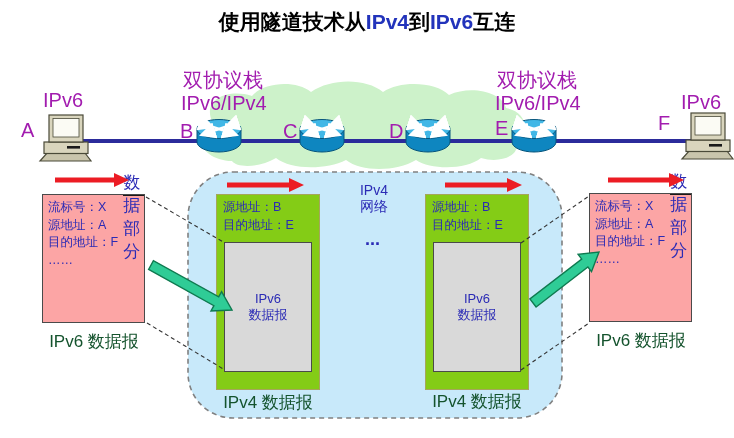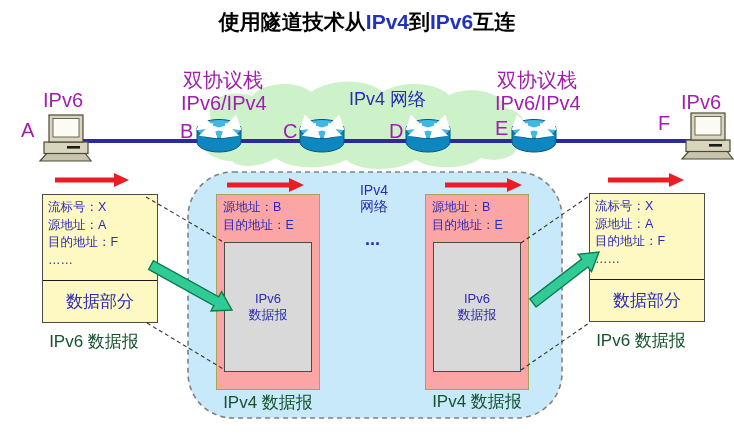--- a/index.html
+++ b/index.html
@@ -5,27 +5,27 @@
   html,body{margin:0;padding:0;background:#fff;}
   .stage{position:relative;width:734px;height:438px;background:#fff;overflow:hidden;
          font-family:"Liberation Sans","DejaVu Sans",sans-serif;}
   .abs{position:absolute;}
   .title{left:0;top:8px;width:734px;text-align:center;font-size:21px;font-weight:bold;color:#000;}
   .title .tblue{color:#2233BB;}
   .lbl{font-size:20px;color:#a21caf;white-space:nowrap;}
   .cloud-lbl{font-size:18px;color:#2B2BB5;white-space:nowrap;}
   .cap{font-size:17px;color:#14532d;text-align:center;white-space:nowrap;}
   
-  .pkt6{width:116px;height:129px;background:#fef9c3;border:1.5px solid #4A4A4A;
-        box-sizing:border-box;display:flex;flex-direction:column;}
+  .pkt6{width:103px;height:129px;background:#fca5a5;border:1.5px solid #4A4A4A;
+        box-sizing:border-box;display:flex;flex-direction:row;}
   .pkt6-head{flex:1;padding:4px 5px 0 5px;font-size:12.5px;line-height:17.5px;color:#2B2BB5;white-space:nowrap;}
   .pkt6-data{height:41px;border-top:1.5px solid #1A1A1A;display:flex;align-items:center;
              justify-content:center;font-size:17px;color:#2B2BB5;}
   
-  .pkt4{width:104px;height:196px;background:#fca5a5;border:1px solid #A6A65A;box-sizing:border-box;}
+  .pkt4{width:104px;height:196px;background:#84cc16;border:1px solid #A6A65A;box-sizing:border-box;}
   .pkt4-head{padding:4px 6px 0 6px;font-size:12.5px;line-height:17.5px;color:#2B2BB5;white-space:nowrap;}
   .pkt4-inner{position:absolute;left:7px;top:47px;width:88px;height:130px;background:#D9D9D9;
               border:1.5px solid #4A4A4A;box-sizing:border-box;display:flex;flex-direction:column;
               align-items:center;justify-content:center;font-size:13px;line-height:16px;color:#2B2BB5;}
   .tunnel-net{font-size:14px;line-height:16px;color:#2B2BB5;text-align:center;}
   .tunnel-dots{font-size:18px;font-weight:bold;color:#2B2BB5;}
   svg{position:absolute;left:0;top:0;}
   .fg{pointer-events:none;}
 </style>
 </head>
@@ -74,21 +74,20 @@
   <div class="abs title">
     <span>使用隧道技术从</span><span class="tblue">IPv4</span><span>到</span><span class="tblue">IPv6</span><span>互连</span>
   </div>
 
   <div class="abs lbl" style="left:43px;top:89px;">IPv6</div>
   <div class="abs lbl" style="left:21px;top:119px;">A</div>
   <div class="abs lbl" style="left:183px;top:67px;">双协议栈</div>
   <div class="abs lbl" style="left:181px;top:92px;">IPv6/IPv4</div>
   <div class="abs lbl" style="left:180px;top:120px;">B</div>
   <div class="abs lbl" style="left:283px;top:120px;">C</div>
-  <div class="abs cloud-lbl" style="left:349px;top:87px;">IPv4 网络</div>
   <div class="abs lbl" style="left:389px;top:120px;">D</div>
   <div class="abs lbl" style="left:495px;top:117px;">E</div>
   <div class="abs lbl" style="left:497px;top:67px;">双协议栈</div>
   <div class="abs lbl" style="left:495px;top:92px;">IPv6/IPv4</div>
   <div class="abs lbl" style="left:681px;top:91px;">IPv6</div>
   <div class="abs lbl" style="left:658px;top:112px;">F</div>
 
   <div class="abs tunnel-net" style="left:347px;top:182px;width:54px;">
     <div>IPv4</div>
     <div>网络</div>

